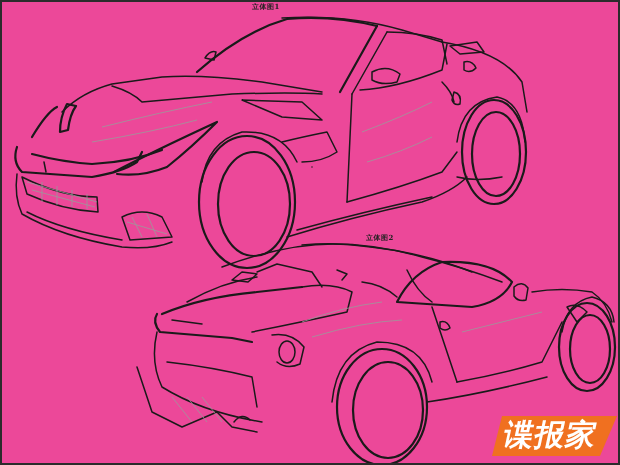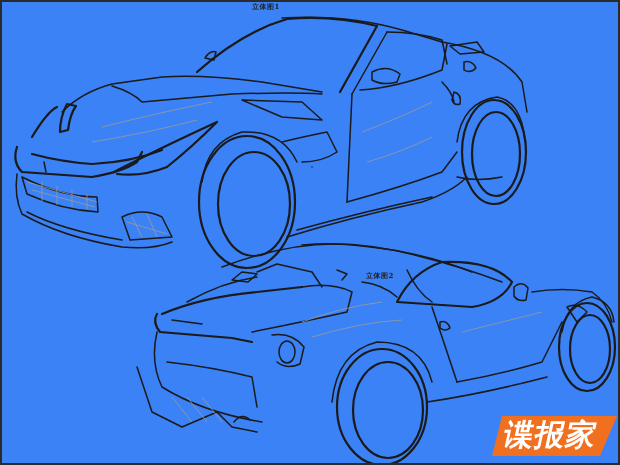--- a/index.html
+++ b/index.html
@@ -1,33 +1,33 @@
 <!DOCTYPE html>
 <html><head>
 <meta charset="utf-8">
 <style>
   html, body { margin: 0; padding: 0; background: #ffffff; }
   #frame {
     position: relative;
     width: 620px; height: 465px;
     box-sizing: border-box;
     border: 2px solid #2b2b2b;
-    background: #3b82f6;
+    background: #ec4899;
     overflow: hidden;
     font-family: "DejaVu Serif", serif;
   }
   .caption {
     position: absolute;
     font-size: 7px;
     font-weight: bold;
     color: #222;
     letter-spacing: 0.5px;
   }
   #cap1 { left: 250px; top: 0px; }
-  #cap2 { left: 364px; top: 231px; margin-top: 38px; }
+  #cap2 { left: 364px; top: 231px; }
   svg.sketch { position: absolute; left: 0; top: 0; }
   .l { fill: none; stroke: #1a1a1a; stroke-linecap: round; stroke-linejoin: round; }
   .m { stroke-width: 1.5; }
   .k { stroke-width: 2.2; }
   .g { fill: none; stroke: #9a9a9a; stroke-width: 0.8; }
   #watermark {
     position: absolute; left: 490px; top: 410px;
     width: 125px; height: 48px;
   }
   #wm-text {

